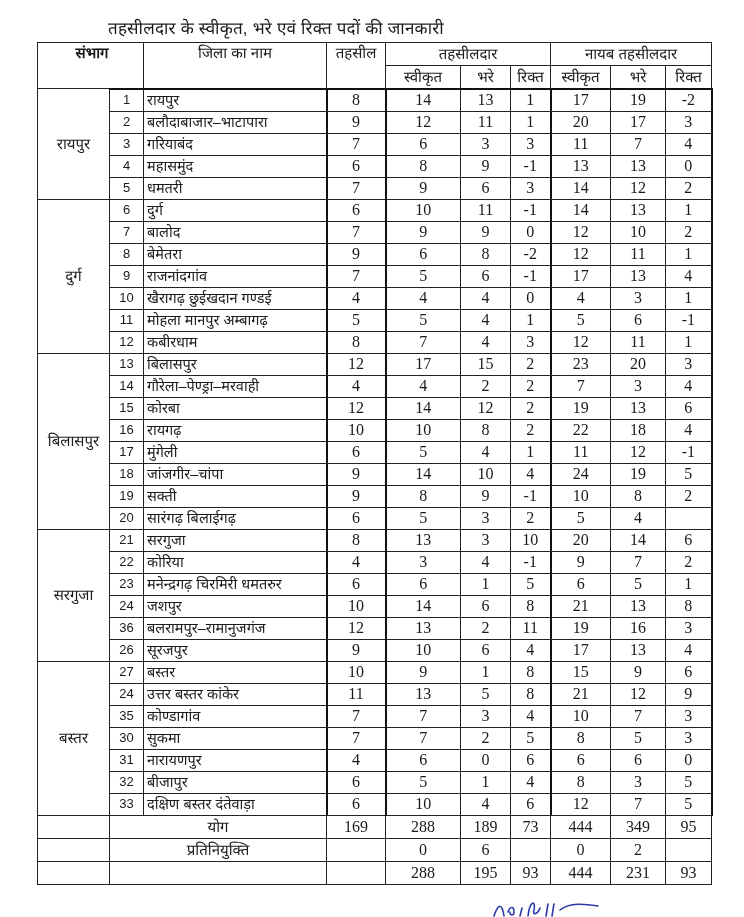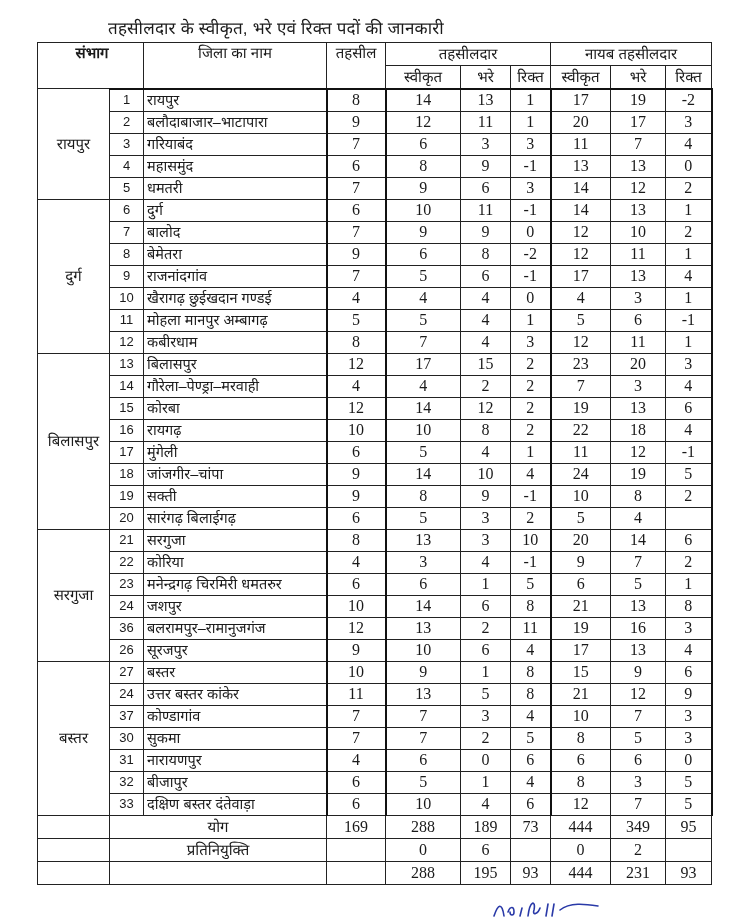--- a/index.html
+++ b/index.html
@@ -368,21 +368,21 @@
         <td class="dname">उत्तर बस्तर कांकेर</td>
         <td class="thick-l">11</td>
         <td class="thick-l">13</td>
         <td>5</td>
         <td>8</td>
         <td class="thick-l">21</td>
         <td>12</td>
         <td class="thick-r">9</td>
       </tr>
       <tr>
-        <td class="sno">37</td>
+        <td class="sno">35</td>
         <td class="dname">कोण्डागांव</td>
         <td class="thick-l">7</td>
         <td class="thick-l">7</td>
         <td>3</td>
         <td>4</td>
         <td class="thick-l">10</td>
         <td>7</td>
         <td class="thick-r">3</td>
       </tr>
       <tr>

